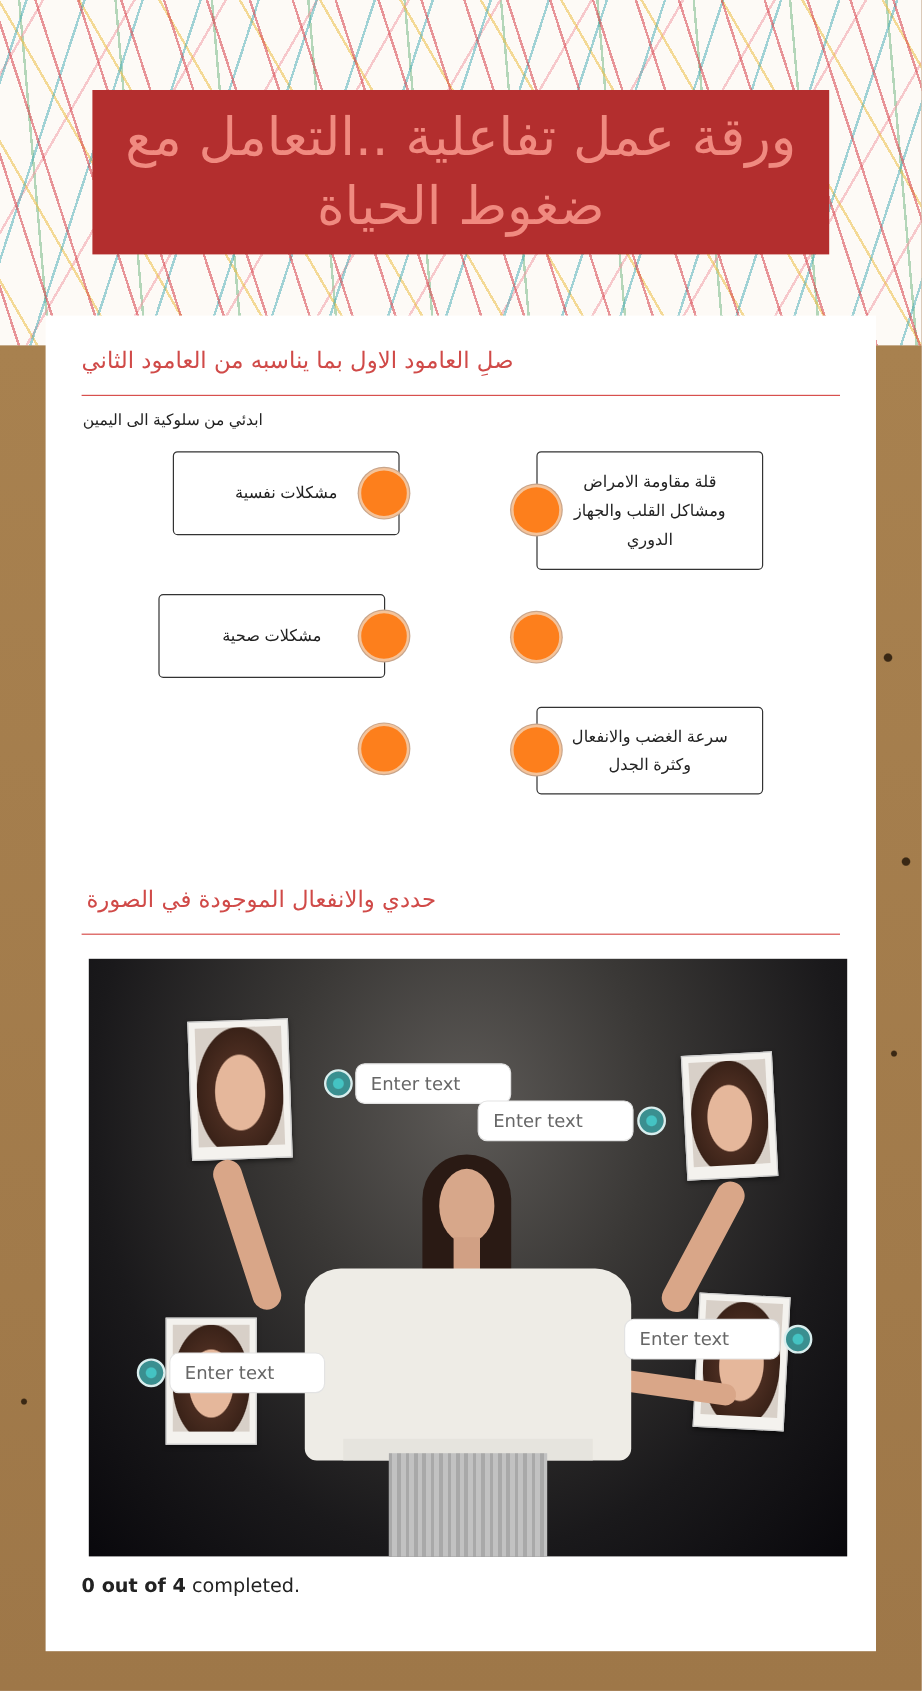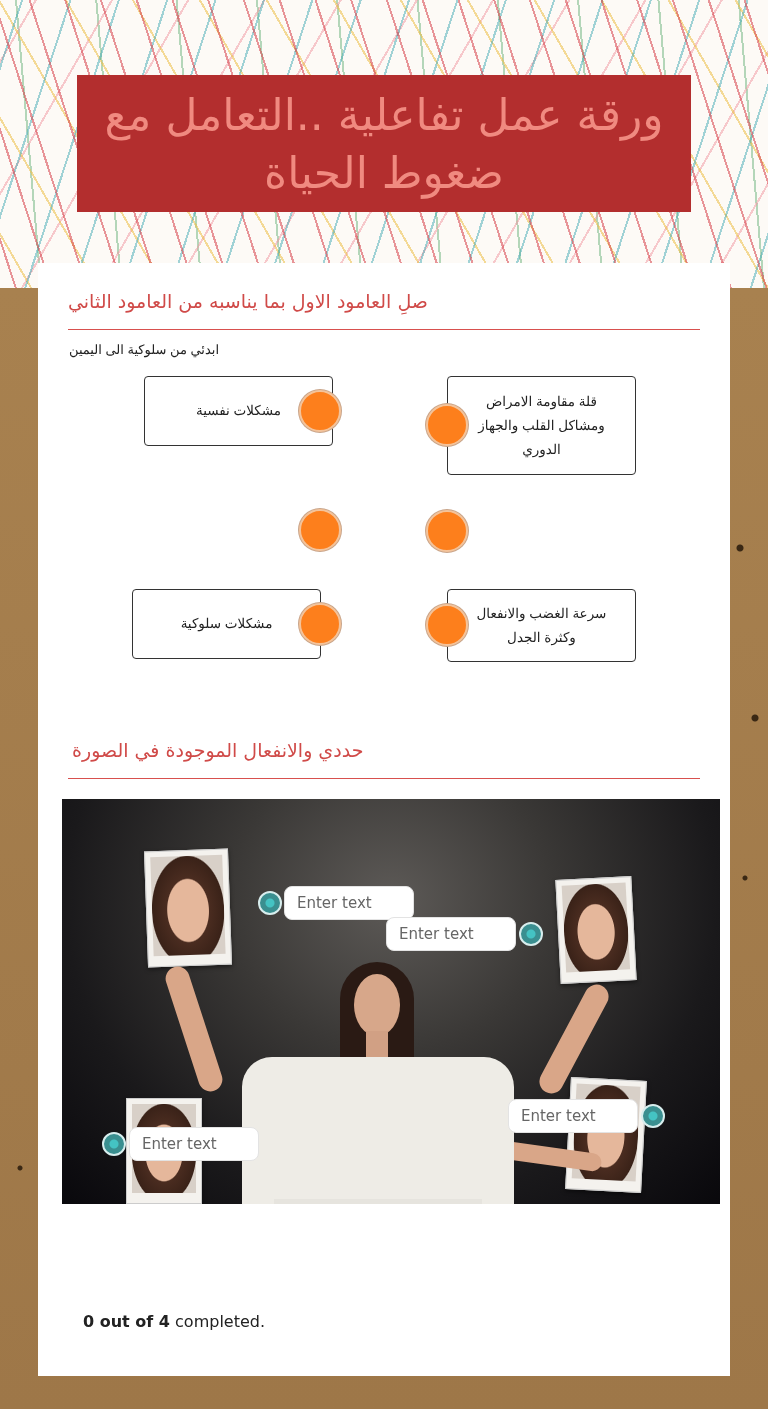--- a/index.html
+++ b/index.html
@@ -56,24 +56,23 @@
     box-sizing:border-box; display:flex; align-items:center; justify-content:center;
     text-align:center; direction:rtl; font-size:13.5px; line-height:24px; color:#222;
     padding:4px 18px;
   }
   .dot {
     position:absolute; width:42px; height:42px; border-radius:50%;
     background:#fd7f1c; border:2px solid #f4c39a; box-sizing:border-box;
     box-shadow:0 0 0 1px #c9a58a;
   }
   .photo {
-    position:absolute; left:24px; top:536px; width:632px; height:405px;
+    position:absolute; left:36px; top:536px; width:632px; height:498px;
     background:radial-gradient(ellipse at 50% 25%, #5d5a57 0%, #3a3836 35%, #1a191b 70%, #09080c 100%);
     overflow:hidden;
-    padding-left:26px;
   }
   .pcard { position:absolute; background:#f4f2ee; border:1px solid #ccc; box-shadow:0 2px 4px rgba(0,0,0,.5); }
   .pface { position:absolute; left:5px; top:5px; right:5px; bottom:10px;
     background:radial-gradient(ellipse at 50% 55%, #e5b79b 0 40%, #4a2c20 42%, #3a2218 70%, #d8d0c8 72%); }
   .figure-hair { position:absolute; left:278px; top:163px; width:74px; height:110px; border-radius:40px 40px 10px 10px; background:#2a1a14; }
   .figure-face { position:absolute; left:292px; top:175px; width:46px; height:62px; border-radius:50%; background:#d7a78a; }
   .figure-neck { position:absolute; left:304px; top:232px; width:22px; height:30px; background:#d1a084; }
   .shirt { position:absolute; left:180px; top:258px; width:272px; height:160px; border-radius:30px 30px 10px 10px; background:#eeece6; }
   .shirt-lower { position:absolute; left:212px; top:400px; width:208px; height:18px; background:#e6e4de; }
   .skirt { position:absolute; left:250px; top:412px; width:132px; height:100px; background:repeating-linear-gradient(90deg,#a9a9a9 0 3px,#c2c2c2 3px 7px); }
@@ -84,21 +83,21 @@
     border:2px solid #d8eeee; box-sizing:border-box;
   }
   .hot-input {
     position:absolute; height:34px; width:130px; border-radius:8px;
     background:#fff; border:1px solid #e3e3e3; box-sizing:border-box;
     font-family:"DejaVu Sans", sans-serif; font-size:15px; color:#555;
     padding:0 12px; outline:none;
   }
   .hot-input::placeholder { color:#666; }
   .progress { position:absolute; left:30px; top:1049px; font-size:16px; color:#222; font-family:"DejaVu Sans", sans-serif; }
-  .progress b { font-weight:bold;margin-left:15px; }
+  .progress b { font-weight:bold; }
 </style>
 </head>
 <body>
 
 <div class="clips"></div>
 <div class="kraft"></div>
 
 <div class="title-box">
   <div class="title-text">ورقة عمل تفاعلية ..التعامل مع ضغوط الحياة</div>
 </div>
@@ -109,25 +108,25 @@
     <span>صلِ العامود الاول بما يناسبه من العامود الثاني</span>
   </div>
   <div class="rule" style="top:66px;"></div>
   <div class="hint">ابدئي من سلوكية الى اليمين</div>
 
   <div class="mbox" style="left:94px; top:113px; width:189px; height:70px;margin-left:12px;">
     <span>مشكلات نفسية</span>
   </div>
   <div class="dot" style="left:261px; top:127px;"></div>
 
+  <div class="mbox" style="left:94px; top:232px; width:189px; height:70px;">
+    <span>مشكلات صحية</span>
+  </div>
   <div class="dot" style="left:261px; top:246px;"></div>
 
-  <div class="mbox" style="left:94px; top:326px; width:189px; height:70px;">
-    <span>مشكلات سلوكية</span>
-  </div>
   <div class="dot" style="left:261px; top:340px;"></div>
 
   <div class="mbox" style="left:409px; top:113px; width:189px; height:99px;">
     <span>قلة مقاومة الامراض ومشاكل القلب والجهاز الدوري</span>
   </div>
   <div class="dot" style="left:388px; top:141px;"></div>
 
   <div class="dot" style="left:388px; top:247px;"></div>
 
   <div class="mbox" style="left:409px; top:326px; width:189px; height:73px;">

